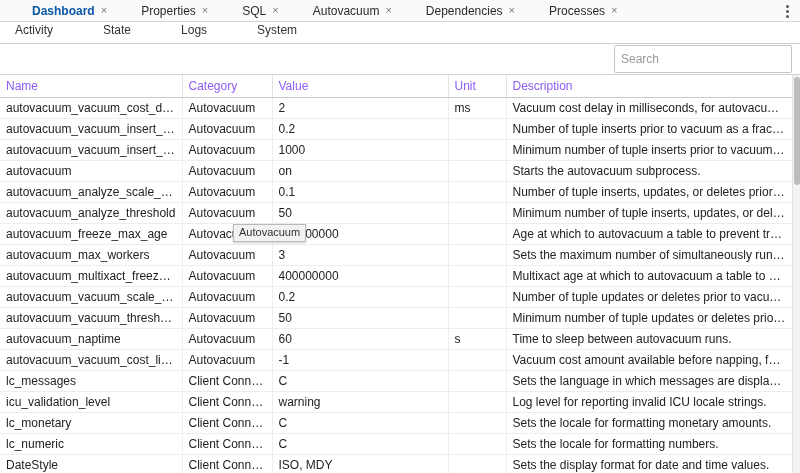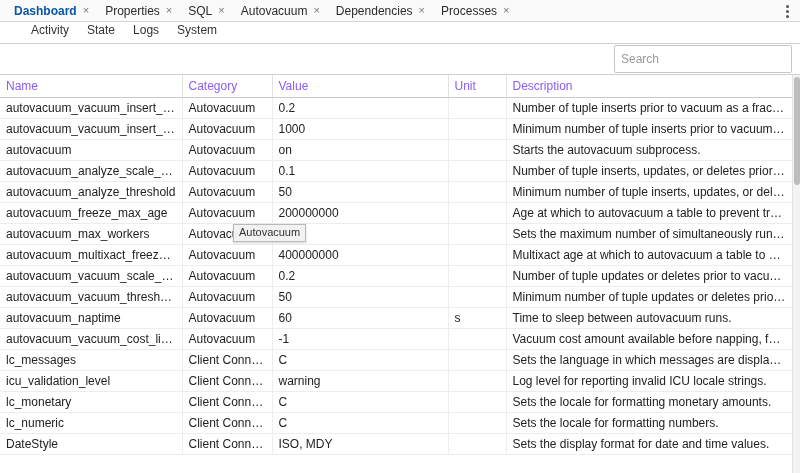--- a/index.html
+++ b/index.html
@@ -27,20 +27,21 @@
   }
   .tab {
     display: flex;
     align-items: center;
     height: 22px;
     padding: 0 6px 0 4px;
     font-size: 12px;
     color: #2b2b2b;
     cursor: pointer;
     white-space: nowrap;
+    margin-left: 18px;
   }
   .tab.active .tab-label { color: #0a57a4; font-weight: bold; }
   .tab-label { padding: 0 4px; }
   .tab-close {
     font-size: 11px;
     color: #777;
     line-height: 1;
     padding: 0 2px;
     cursor: pointer;
   }
@@ -65,21 +66,22 @@
   }
 
   
   .subtabs {
     height: 22px;
     min-height: 22px;
     display: flex;
     align-items: flex-end;
     border-bottom: 1px solid #cfcfcf;
     background: #ffffff;
-    padding-left: 22px;
+    padding-left: 6px;
+    gap: 32px;
   }
   .subtab {
     padding: 2px 9px 3px 9px;
     font-size: 12px;
     color: #333;
     cursor: pointer;
     border-bottom: 2px solid transparent;
     line-height: 15px;
   }
   .subtab.active {
@@ -252,20 +254,27 @@
         <tr>
           <th>Name</th>
           <th>Category</th>
           <th>Value</th>
           <th>Unit</th>
           <th>Description</th>
         </tr>
       </thead>
       <tbody id="grid-body">
           <tr>
+            <td>autovacuum_vacuum_cost_delay</td>
+            <td>Autovacuum</td>
+            <td>2</td>
+            <td>ms</td>
+            <td>Vacuum cost delay in milliseconds, for autovacuum.</td>
+          </tr>
+          <tr>
             <td>autovacuum_vacuum_insert_scale_factor</td>
             <td>Autovacuum</td>
             <td>0.2</td>
             <td></td>
             <td>Number of tuple inserts prior to vacuum as a fraction of reltuples.</td>
           </tr>
           <tr>
             <td>autovacuum_vacuum_insert_threshold</td>
             <td>Autovacuum</td>
             <td>1000</td>

